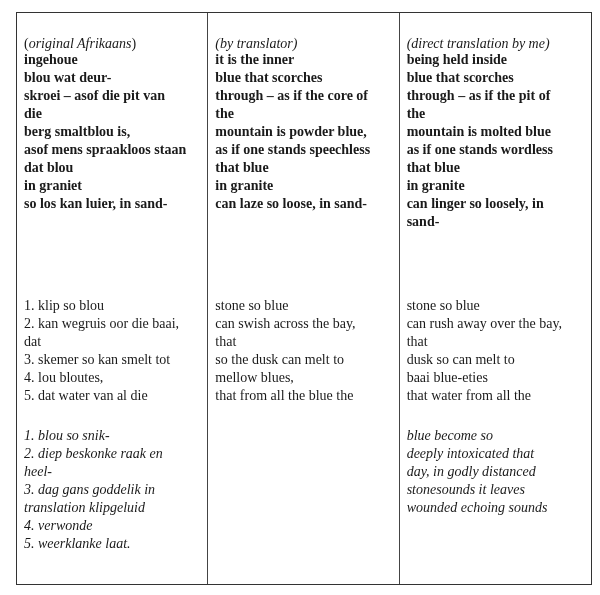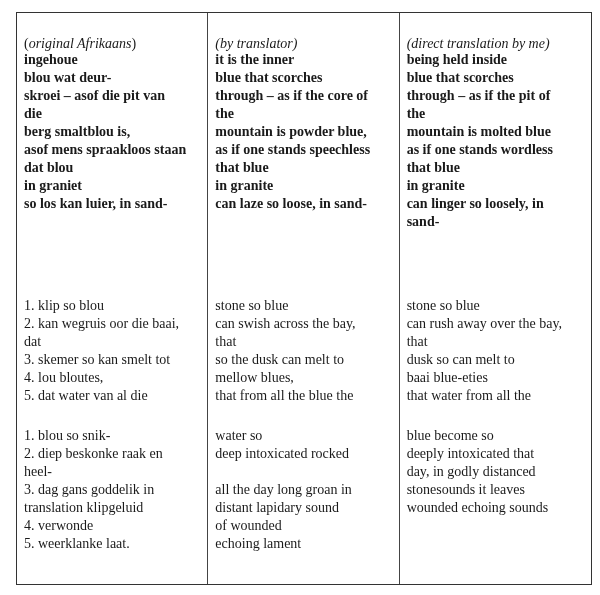--- a/index.html
+++ b/index.html
@@ -10,21 +10,21 @@
     .col { position: relative; box-sizing: border-box; height: 100%; }
     .col + .col { border-left: 1.5px solid #444; }
     .c1 { width: 191px; }
     .c2 { width: 192px; }
     .c3 { width: 193px; }
     .cell { position: absolute; left: 7px; right: 4px; font-size: 14px; line-height: 18px; }
     .head { top: 22px; }
     .head i { font-style: italic; }
     .s1 { top: 38px; font-weight: bold; }
     .s2 { top: 284px; }
-    .s3 { top: 414px; }
+    .s3 { top: 414px; font-style: italic; }
     .line { display: block; white-space: pre; }
     .blank { display: block; height: 18px; }
   </style>
 </head>
 <body>
 
 <div class="tbl">
 
   <div class="col c1">
     <div class="cell head"><span>(</span><i>original Afrikaans</i><span>)</span></div>
@@ -72,29 +72,20 @@
       <span class="line">can laze so loose, in sand-</span>
     </div>
     <div class="cell s2">
       <span class="line">stone so blue</span>
       <span class="line">can swish across the bay,</span>
       <span class="line">that</span>
       <span class="line">so the dusk can melt to</span>
       <span class="line">mellow blues,</span>
       <span class="line">that from all the blue the</span>
     </div>
-    <div class="cell s3">
-      <span class="line">water so</span>
-      <span class="line">deep intoxicated rocked</span>
-      <span class="blank"></span>
-      <span class="line">all the day long groan in</span>
-      <span class="line">distant lapidary sound</span>
-      <span class="line">of wounded</span>
-      <span class="line">echoing lament</span>
-    </div>
   </div>
 
   <div class="col c3">
     <div class="cell head"><i>(direct translation by me)</i></div>
     <div class="cell s1">
       <span class="line">being held inside</span>
       <span class="line">blue that scorches</span>
       <span class="line">through – as if the pit of</span>
       <span class="line">the</span>
       <span class="line">mountain is molted blue</span>

